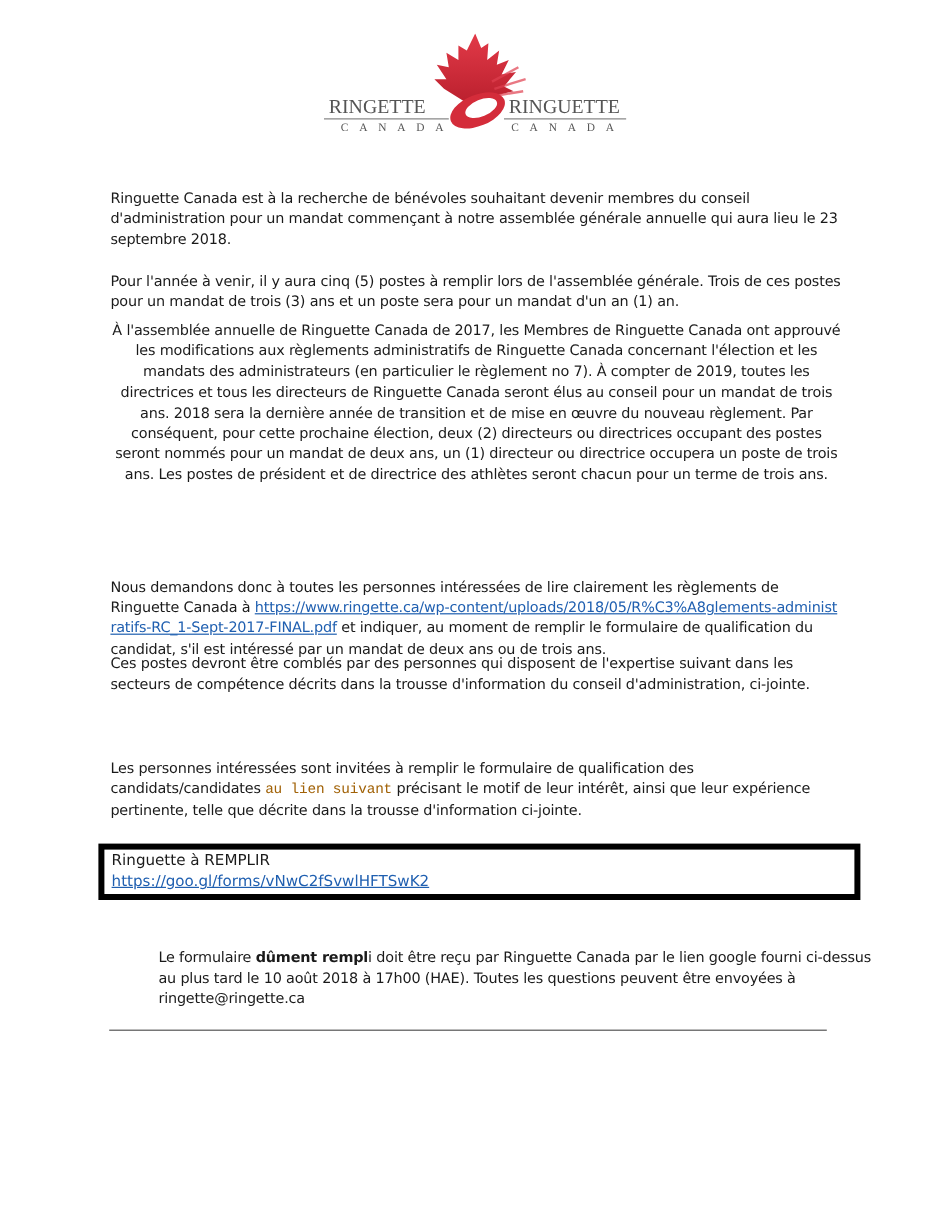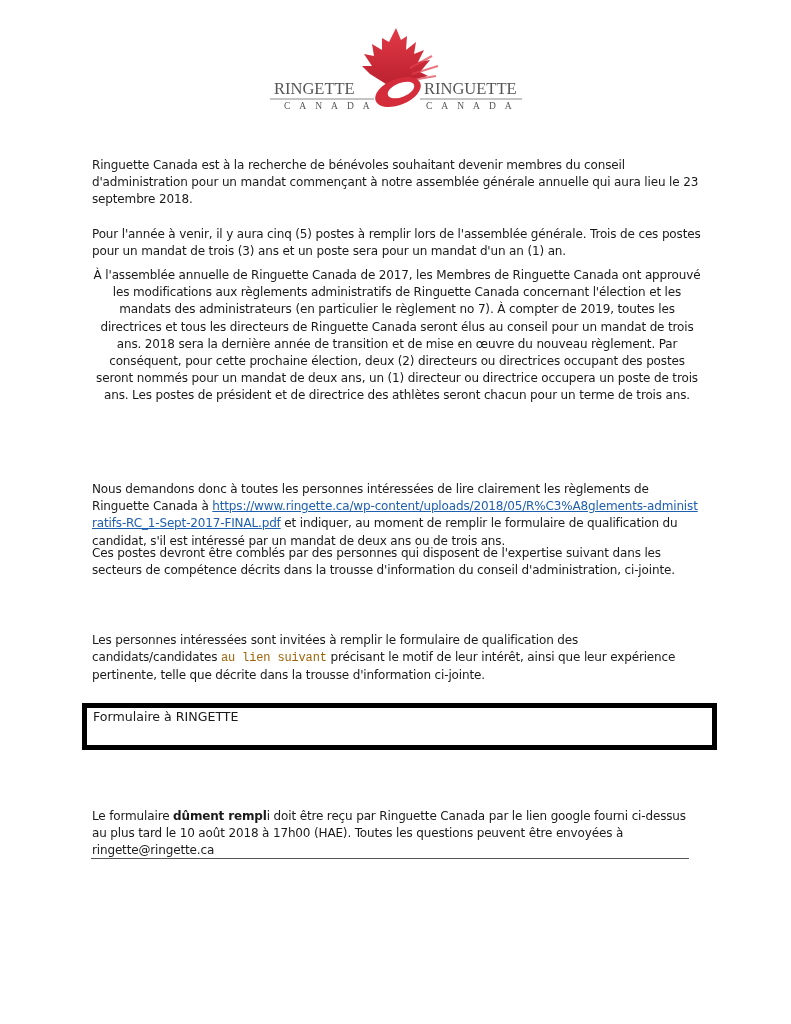--- a/index.html
+++ b/index.html
@@ -69,20 +69,21 @@
 
 <div class="text" style="top:545px;">
   <p>Ces postes devront être comblés par des personnes qui disposent de l'expertise suivant dans les secteurs de compétence décrits dans la trousse d'information du conseil d'administration, ci-jointe.</p>
 </div>
 
 <div class="text" style="top:632px;">
   <p><span>Les personnes intéressées sont invitées à remplir le formulaire de qualification des candidats/candidates </span><span class="muted-link">au lien suivant</span><span> précisant le motif de leur intérêt, ainsi que leur expérience pertinente, telle que décrite dans la trousse d'information ci-jointe.</span></p>
 </div>
 
 <div class="box">
-  <div>Formulaire à RINGETTE</div>
+  <div>Ringuette à REMPLIR</div>
+  <a class="link" href="#">https://goo.gl/forms/vNwC2fSvwlHFTSwK2</a>
 </div>
 
-<div class="text" style="top:808px;">
+<div class="text" style="top:790px;margin-left:40px;">
   <p><span>Le formulaire </span><strong>dûment rempl</strong><span>i doit être reçu par Ringuette Canada par le lien google fourni ci-dessus au plus tard le 10 août 2018 à 17h00 (HAE). Toutes les questions peuvent être envoyées à ringette@ringette.ca</span></p>
 </div>
 
 <div class="rule"></div>
 
 </body></html>

